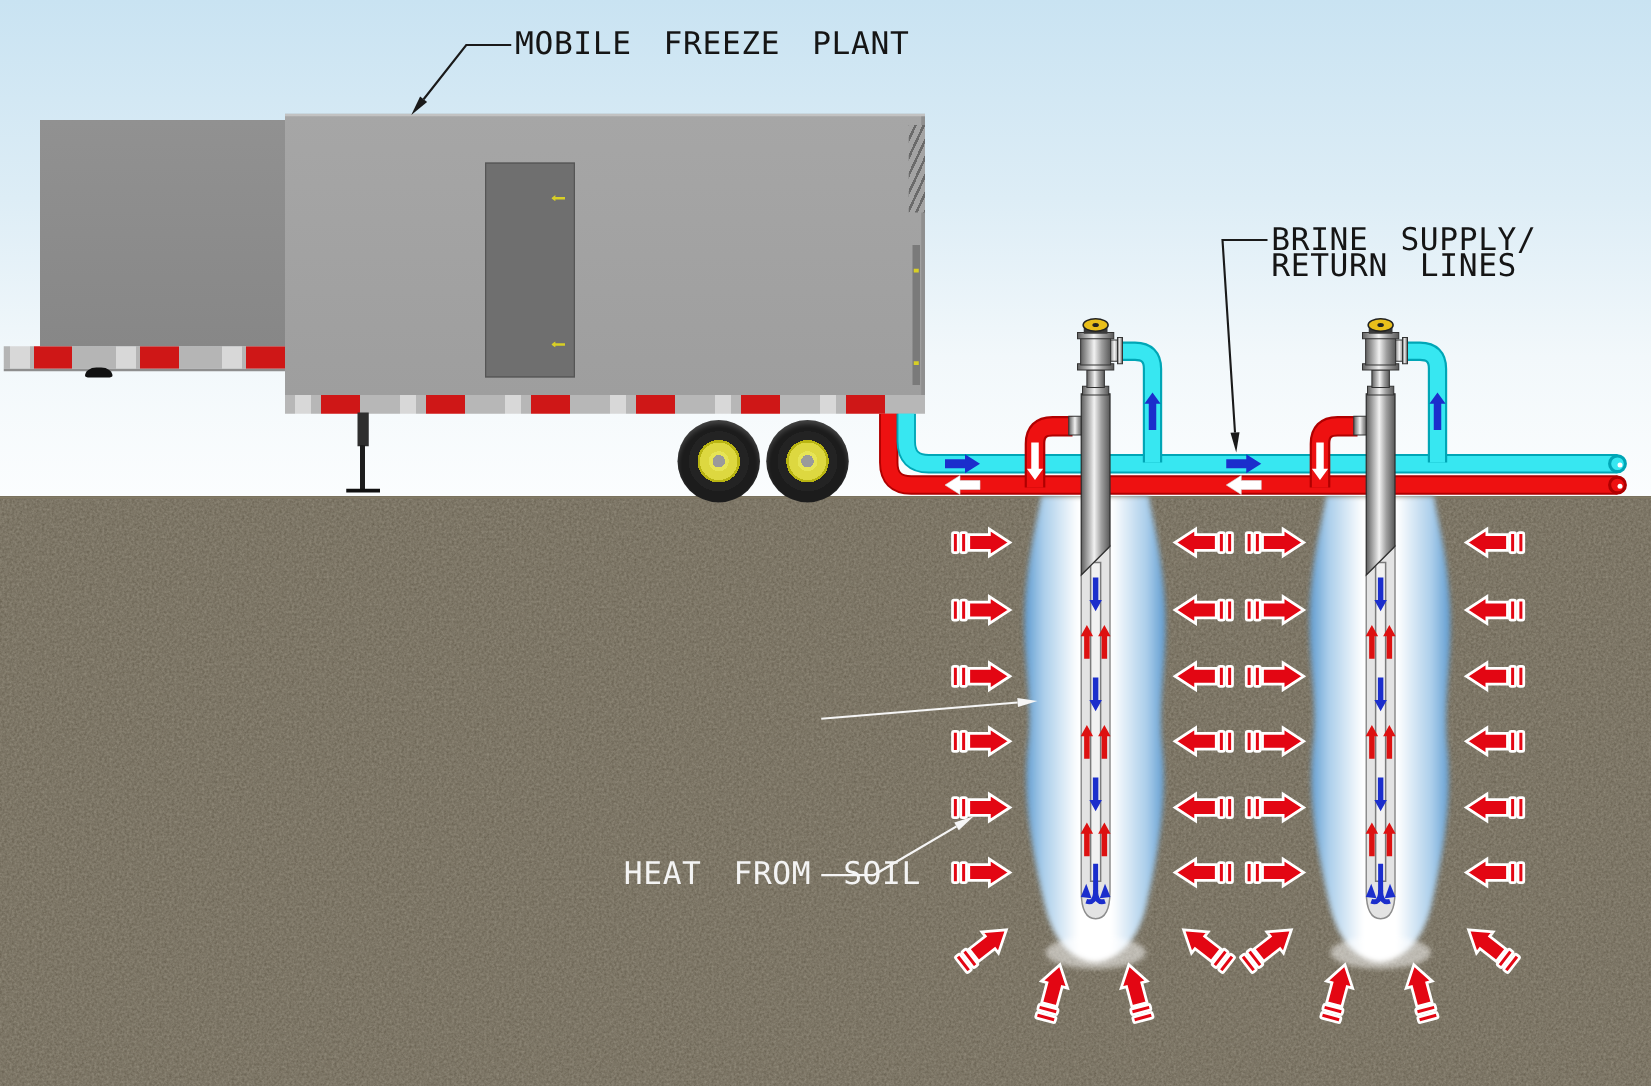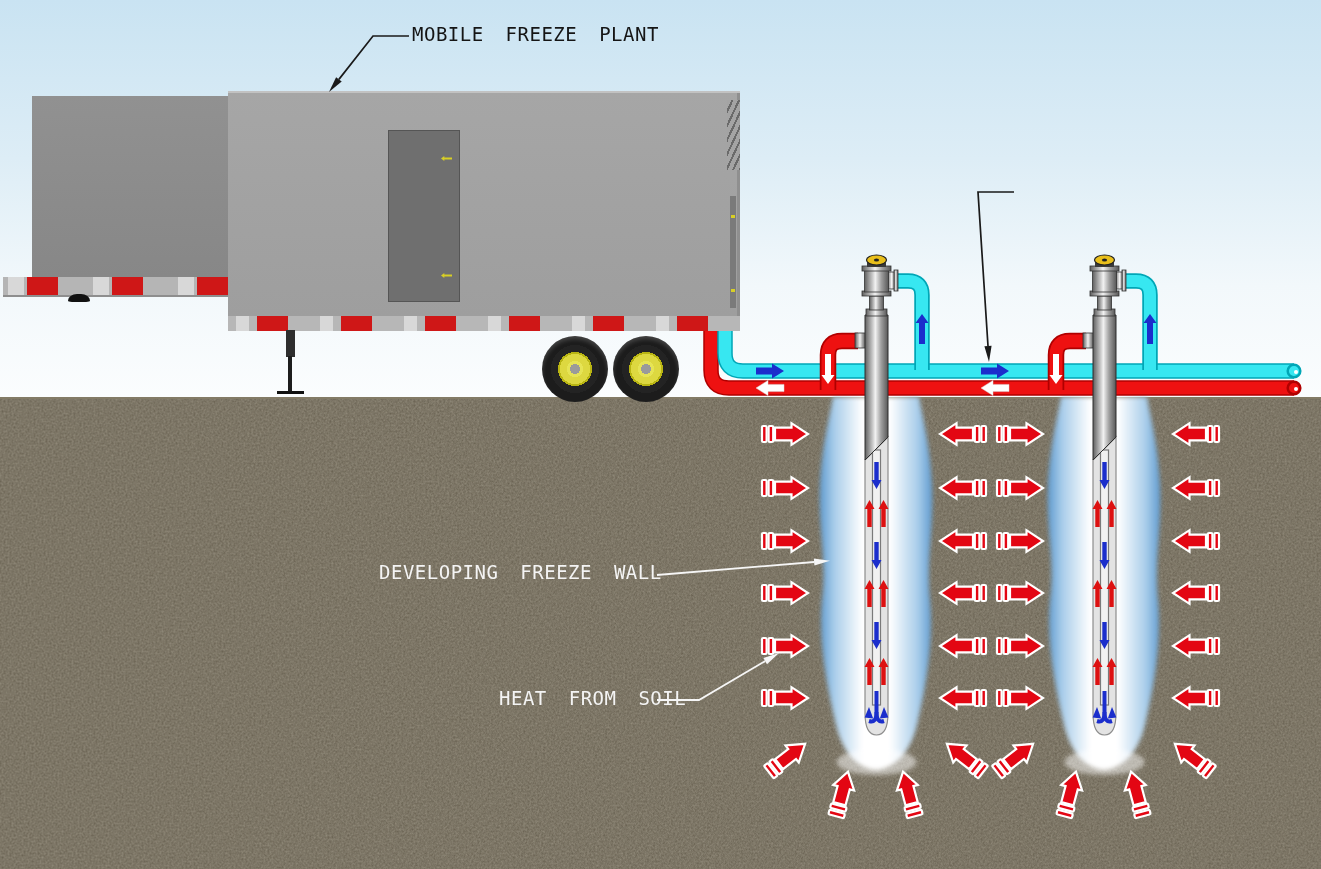--- a/index.html
+++ b/index.html
@@ -34,21 +34,21 @@
   .strip-tick{position:absolute;left:1px;width:4px;height:3px;background:#d8cf25;}
   .t1{top:19px;} .t2{top:93px;}
   .landing-gear-upper{position:absolute;left:286px;top:330px;width:9px;height:27px;background:#2e2e2e;}
   .landing-gear-rod{position:absolute;left:288px;top:356px;width:4px;height:36px;background:#1d1d1d;}
   .landing-gear-foot{position:absolute;left:277px;top:391px;width:27px;height:3px;background:#111;}
   .wheel{position:absolute;top:336px;width:66px;height:66px;border-radius:50%;
      background:radial-gradient(circle at 50% 50%,#9a9a9a 0 5px,#e6e455 5px 8px,var(--wheel-rim,#ddd840) 8px 15px,#b9b512 15px 17px,#232323 17px 24px,var(--wheel-tire,#1c1c1c) 24px 33px);
      box-shadow:inset 0 3px 4px rgba(255,255,255,.18);}
   .w1{left:542px;} .w2{left:613px;}
   .overlay{position:absolute;left:0;top:0;z-index:4;}
-  .label{position:absolute;z-index:5;font-size:19px;line-height:21px;
+  .label{position:absolute;z-index:5;font-size:25px;line-height:21px;
      letter-spacing:.5px;word-spacing:10px;white-space:nowrap;}
   .label.dark{color:var(--label-dark,#151515);}
   .label.light{color:var(--label-light,#f4f4f4);}
   .lbl-mobile{left:412px;top:24px;}
   .lbl-brine{left:1017px;top:181px;}
   .lbl-freeze{left:379px;top:562px;}
   .lbl-heat{left:499px;top:688px;}
 </style>
 </head>
 <body>
@@ -248,16 +248,19 @@
       <polyline points="657,575 814.1,562"></polyline>
       <polygon points="830,560.7 814.4,565.6 813.8,558.4" fill="#f6f6f6" stroke="none"></polygon>
     </g>
     <g stroke="#f6f6f6" stroke-width="1.8" fill="none">
       <polyline points="657,700 699,700 765.2,661.1"></polyline>
       <polygon points="779,653 767,664.2 763.4,658" fill="#f6f6f6" stroke="none"></polygon>
     </g>
   </svg>
 
   <div class="label dark lbl-mobile">MOBILE FREEZE PLANT</div>
-  <div class="label light lbl-freeze">DEVELOPING FREEZE WALL</div>
+  <div class="label dark lbl-brine">
+    <div>BRINE SUPPLY/</div>
+    <div>RETURN LINES</div>
+  </div>
   <div class="label light lbl-heat">HEAT FROM SOIL</div>
 
 </div>
 
 </body></html>

